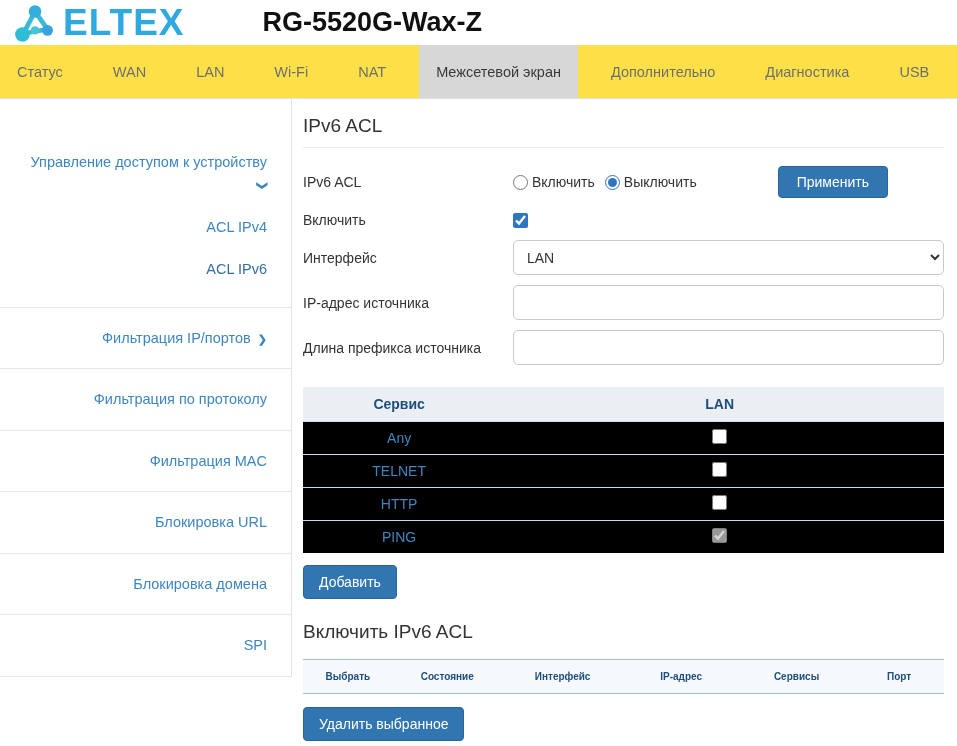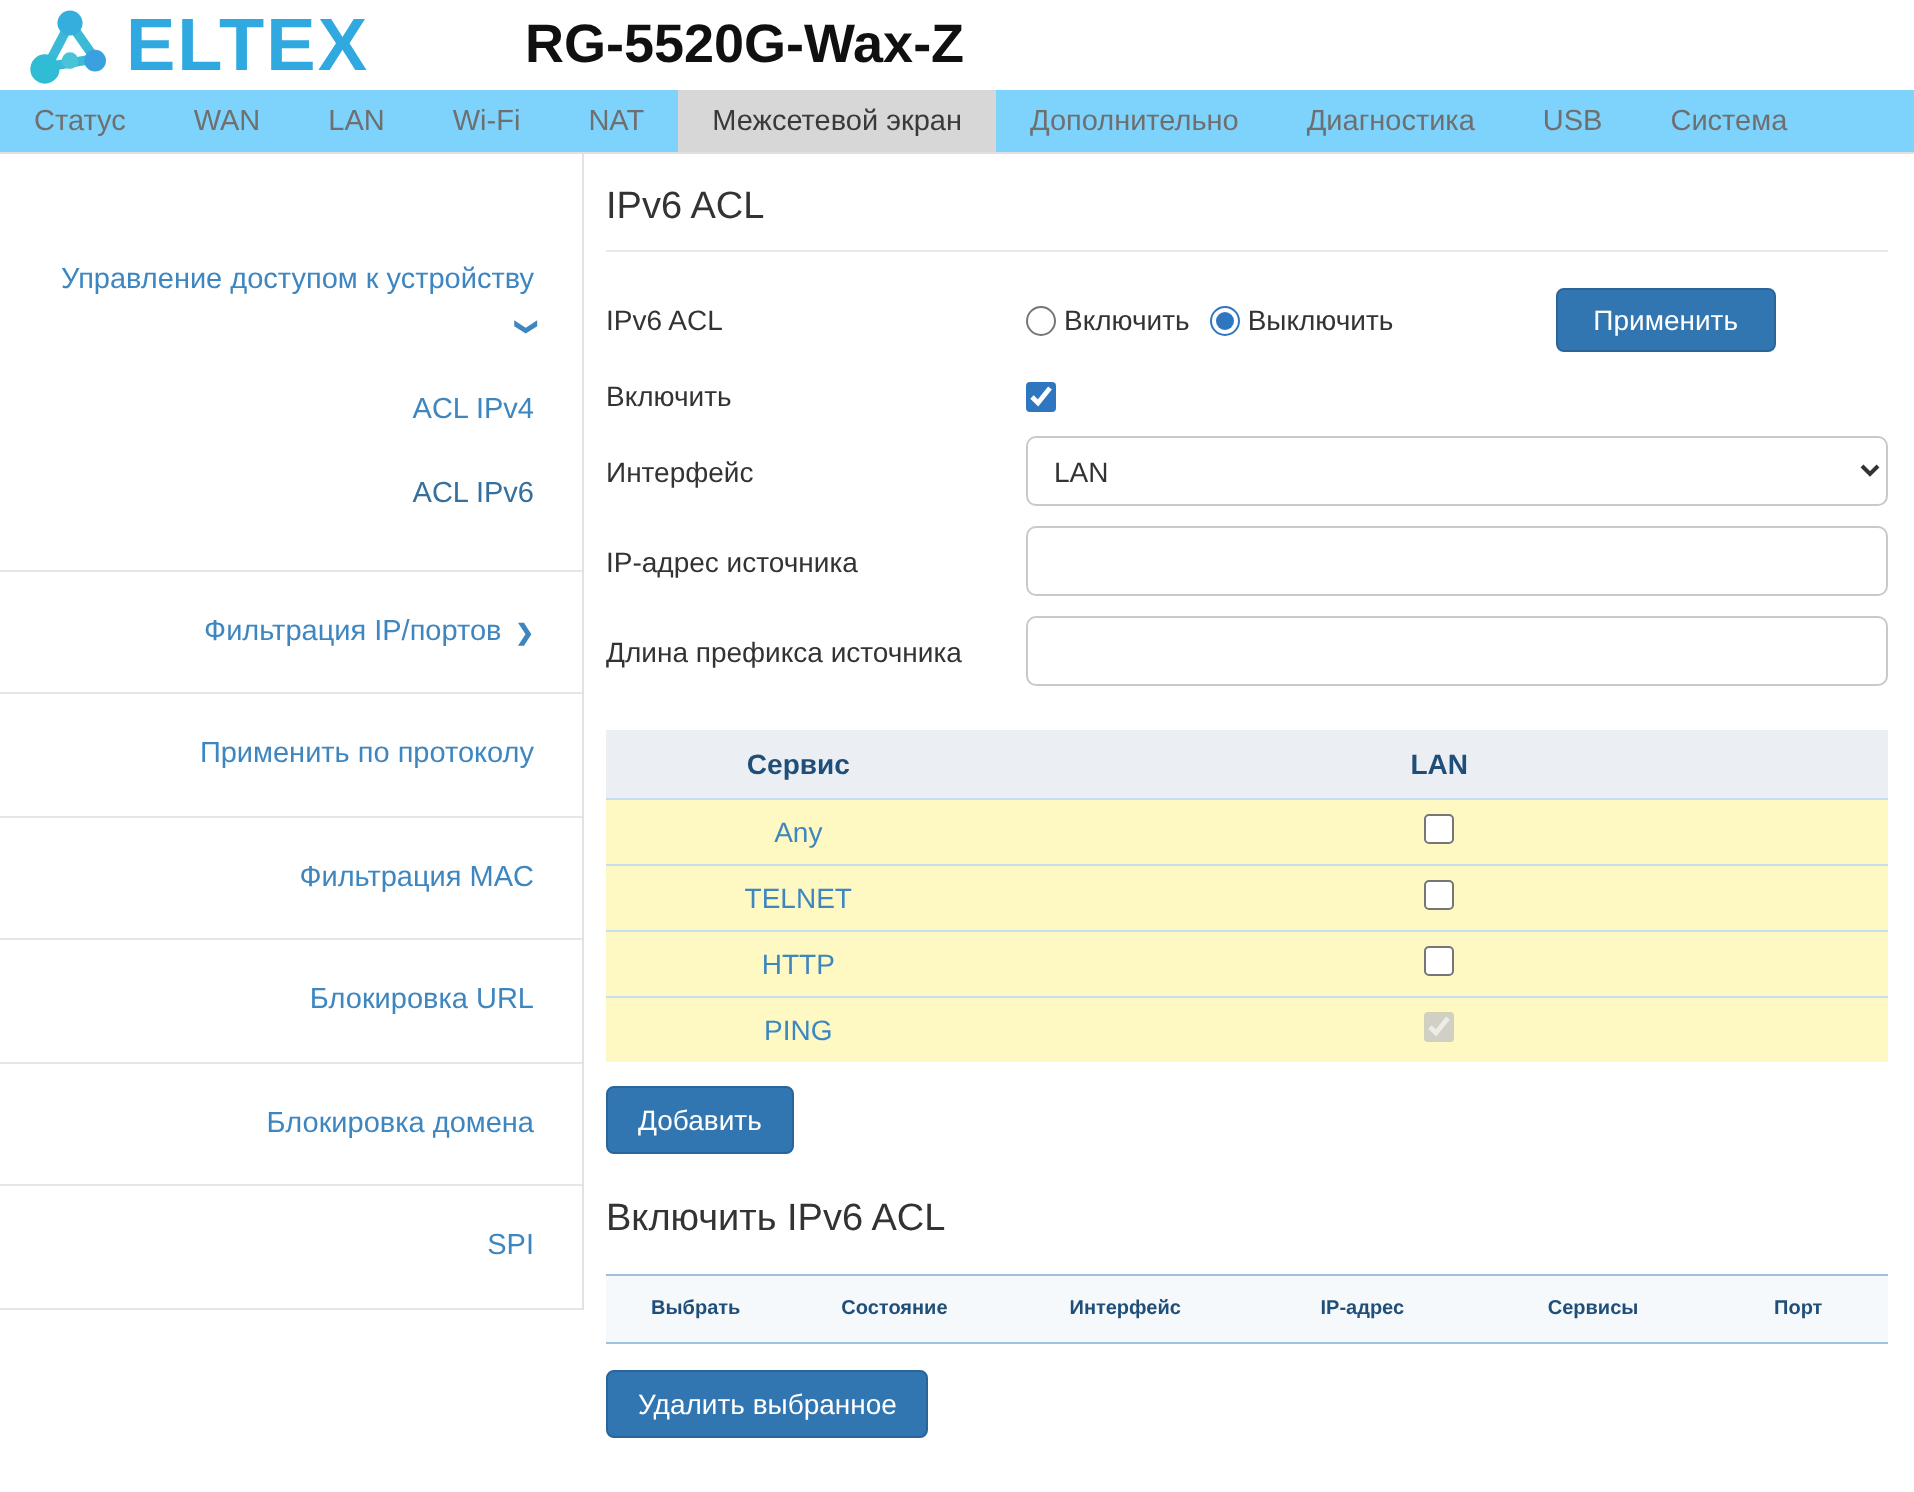--- a/index.html
+++ b/index.html
@@ -5,21 +5,21 @@
   * { margin:0; padding:0; box-sizing:border-box; font-family:"Liberation Sans", sans-serif; }
   body { width:957px; height:746px; background:#fff; color:#333; overflow:hidden; }
 
   
   .header { display:flex; align-items:center; height:45px; padding:0 12px; background:#fff; }
   .logo { display:flex; align-items:center; gap:5px; }
   .logo-text { font-size:37px; font-weight:bold; color:#2fa9e0; letter-spacing:1px; line-height:1; }
   .device-title { font-size:27px; font-weight:bold; color:#101010; margin-left:78px; }
 
   
-  .nav { display:flex; background:#7dd3fc; height:32px; border-bottom:1px solid #e0e0e0; }
+  .nav { display:flex; background:#fde047; height:54px; border-bottom:1px solid #e0e0e0;gap:16px; }
   .nav-tab { display:flex; align-items:center; padding:0 17px; font-size:14.5px; color:#6f6f6f; cursor:pointer; white-space:nowrap; }
   .nav-tab.active { background:#d7d7d7; color:#3a3a3a; }
 
   
   .layout { display:flex; align-items:flex-start; }
   .sidebar { width:292px; border-right:1px solid #e2e2e2; padding-top:34px; }
   .side-group { border-bottom:1px solid #e6e6e6; padding:8px 0 16px; }
   .side-group.single { padding:0; }
   .side-item { display:block; text-align:right; padding:10px 24px; font-size:14.5px; color:#3e86c0; cursor:pointer; line-height:1.55; }
   .side-group.single .side-item { padding:19px 24px; }
@@ -41,21 +41,21 @@
   input[type=checkbox] { width:15px; height:15px; accent-color:#2f76c0; }
   input[type=checkbox]:disabled { accent-color:#a9b6c0; }
   .btn { background:#3276b1; color:#fff; border:1px solid #2a659a; border-radius:4px; font-size:14px; padding:8px 15px; cursor:pointer; }
   .btn.apply { margin-left:auto; margin-right:56px; padding:7px 18px; }
   .text-input, select.input { width:100%; height:35px; border:1px solid #c9c9c9; border-radius:5px; padding:0 9px; font-size:14px; color:#333; background:#fff; }
 
   
   .service-table { width:100%; border-collapse:collapse; margin-top:22px; }
   .service-table col.c1 { width:30%; }
   .service-table th { background:#ebeff3; color:#1f4e79; font-size:14px; font-weight:bold; padding:9px 6px; text-align:center; }
-  .service-table td { background:#fef9c3; padding:7px 6px; text-align:center; font-size:14px; border-top:1px solid #c6dff0; }
+  .service-table td { background:#000000; padding:7px 6px; text-align:center; font-size:14px; border-top:1px solid #c6dff0; }
   .service-table td.svc { color:#3e86c0; }
   .add-btn { margin:12px 0 22px; }
 
   
   .acl-table { width:100%; border-collapse:collapse; margin-top:16px; }
   .acl-table th { border-top:1px solid #9dc1de; border-bottom:1px solid #9dc1de; background:#f6f9fc; color:#1f4e79; font-size:10px; font-weight:bold; padding:11px 6px; text-align:center; }
   .delete-btn { margin-top:13px; }
 </style>
 </head>
 <body>
@@ -107,21 +107,21 @@
         </div>
       </div>
       <div class="side-group single">
         <div class="side-item">
           <span>Фильтрация IP/портов</span>
           <span class="chev">❯</span>
         </div>
       </div>
       <div class="side-group single">
         <div class="side-item">
-          <span>Применить по протоколу</span>
+          <span>Фильтрация по протоколу</span>
         </div>
       </div>
       <div class="side-group single">
         <div class="side-item">
           <span>Фильтрация MAC</span>
         </div>
       </div>
       <div class="side-group single">
         <div class="side-item">
           <span>Блокировка URL</span>

